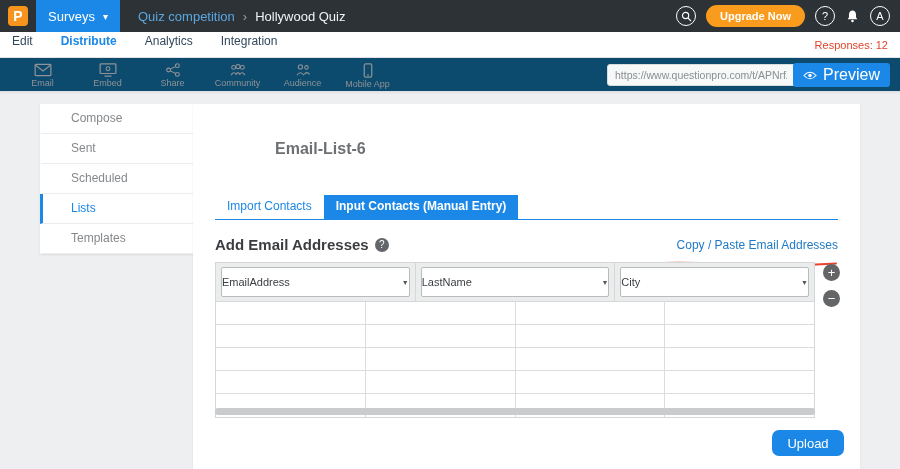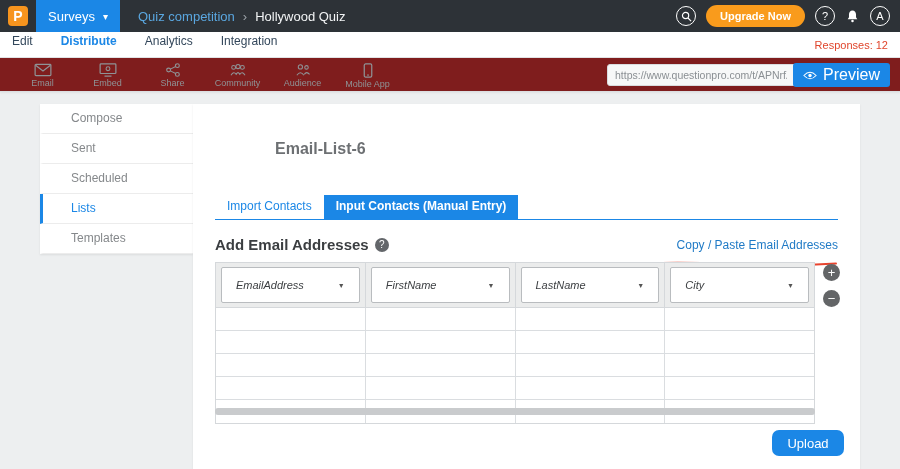--- a/index.html
+++ b/index.html
@@ -21,21 +21,21 @@
   .bell { cursor:pointer; display:flex; align-items:center; }
 
   
   .navbar { position:absolute; top:32px; left:0; width:900px; height:26px; background:#fff; border-bottom:1px solid #e2e4e6; display:flex; align-items:center; }
   .nav-tabs { display:flex; gap:28px; margin-left:12px; }
   .nav-tab { font-size:12px; color:#33475b; height:31px; line-height:24px; cursor:pointer; }
   .nav-tab.active { color:#1b87e6; font-weight:bold; border-bottom:2px solid #1b87e6; }
   .responses { position:absolute; right:12px; font-size:11px; color:#e0452c; }
 
   
-  .toolbar { position:absolute; top:58px; left:0; width:900px; height:34px; background:#7f1d1d; border-bottom:1px solid #dcdfe1; box-shadow:0 1px 2px rgba(0,0,0,.06); display:flex; align-items:center; }
+  .toolbar { position:absolute; top:58px; left:0; width:900px; height:34px; background:#0c4a6e; border-bottom:1px solid #dcdfe1; box-shadow:0 1px 2px rgba(0,0,0,.06); display:flex; align-items:center; }
   .tool-items { display:flex; margin-left:10px; }
   .tool-item { width:65px; display:flex; flex-direction:column; align-items:center; gap:1px; cursor:pointer; padding-top:2px; }
   .tool-item svg { display:block; }
   .tool-label { font-size:9px; color:#8f9396; }
   .url-group { position:absolute; right:88px; top:6px; width:205px; height:22px; background:#f7f8f8; border:1px solid #d9dcde; border-radius:3px; display:flex; align-items:center; }
   .url-input { flex:1; border:none; background:transparent; font-size:10.5px; color:#8a8f93; padding:0 4px 0 7px; outline:none; font-family:"Liberation Sans","DejaVu Sans",sans-serif; min-width:0; }
   .pencil-btn { width:20px; height:20px; border:none; background:transparent; color:#8a8f93; font-size:12px; cursor:pointer; }
   .preview-btn { position:absolute; right:10px; top:5px; height:24px; background:#1b87e6; color:#fff; border:none; border-radius:3px; font-size:16px; padding:0 10px; display:flex; align-items:center; gap:6px; cursor:pointer; }
 
   
@@ -54,21 +54,21 @@
   .section-title { font-size:15px; font-weight:bold; color:#3b3e41; }
   .help-icon { display:inline-flex; width:14px; height:14px; background:#63666a; color:#fff; border-radius:50%; font-size:10px; align-items:center; justify-content:center; margin-left:6px; vertical-align:2px; cursor:pointer; }
   .copy-paste { position:absolute; right:0; top:2px; font-size:12px; color:#1f7ac6; text-decoration:none; cursor:pointer; }
   .red-underline { position:absolute; right:0; top:18px; }
 
   
   .contact-table { position:absolute; left:22px; top:158px; width:600px; border:1px solid #d5d8db; }
   .thead { display:flex; background:#ebecec; border-bottom:1px solid #d5d8db; }
   .thcell { flex:1; padding:4px 5px; border-right:1px solid #d5d8db; }
   .thcell:last-child { border-right:none; }
-  .col-select { width:100%; height:36px; background:#fff; border:1px solid #b9bcbf; border-radius:2px; font-size:11px; color:#3b3e41; display:flex; align-items:center; justify-content:space-between; padding:0 14px; cursor:pointer;font-style:italic; }
+  .col-select { width:100%; height:30px; background:#fff; border:1px solid #b9bcbf; border-radius:2px; font-size:11px; color:#3b3e41; display:flex; align-items:center; justify-content:space-between; padding:0 0; cursor:pointer; }
   .col-select .dd-caret { font-size:7px; color:#555; }
   .trow { display:flex; border-bottom:1px solid #dadde0; height:23px; background:#fff; }
   .trow:last-child { border-bottom:none; }
   .tcell { flex:1; border-right:1px solid #dadde0; cursor:text; }
   .tcell:last-child { border-right:none; }
   .hscrollbar { position:absolute; left:22px; top:304px; width:600px; height:7px; background:#c9cbcd; border-radius:3px; cursor:pointer; }
   .row-btns { position:absolute; left:630px; top:160px; display:flex; flex-direction:column; gap:9px; }
   .round-btn { width:17px; height:17px; border-radius:50%; background:#636567; color:#fff; border:none; font-size:13px; line-height:15px; text-align:center; cursor:pointer; padding:0; }
   .upload-btn { position:absolute; right:16px; top:326px; width:72px; height:26px; background:#1b87e6; color:#fff; border:none; border-radius:7px; font-size:13px; cursor:pointer; }
 </style>
@@ -225,26 +225,20 @@
     <div class="contact-table">
       <div class="thead">
         <div class="thcell">
           <div class="col-select">
             <span>EmailAddress</span>
             <span class="dd-caret">▼</span>
           </div>
         </div>
         <div class="thcell">
           <div class="col-select">
-            <span>FirstName</span>
-            <span class="dd-caret">▼</span>
-          </div>
-        </div>
-        <div class="thcell">
-          <div class="col-select">
             <span>LastName</span>
             <span class="dd-caret">▼</span>
           </div>
         </div>
         <div class="thcell">
           <div class="col-select">
             <span>City</span>
             <span class="dd-caret">▼</span>
           </div>
         </div>

